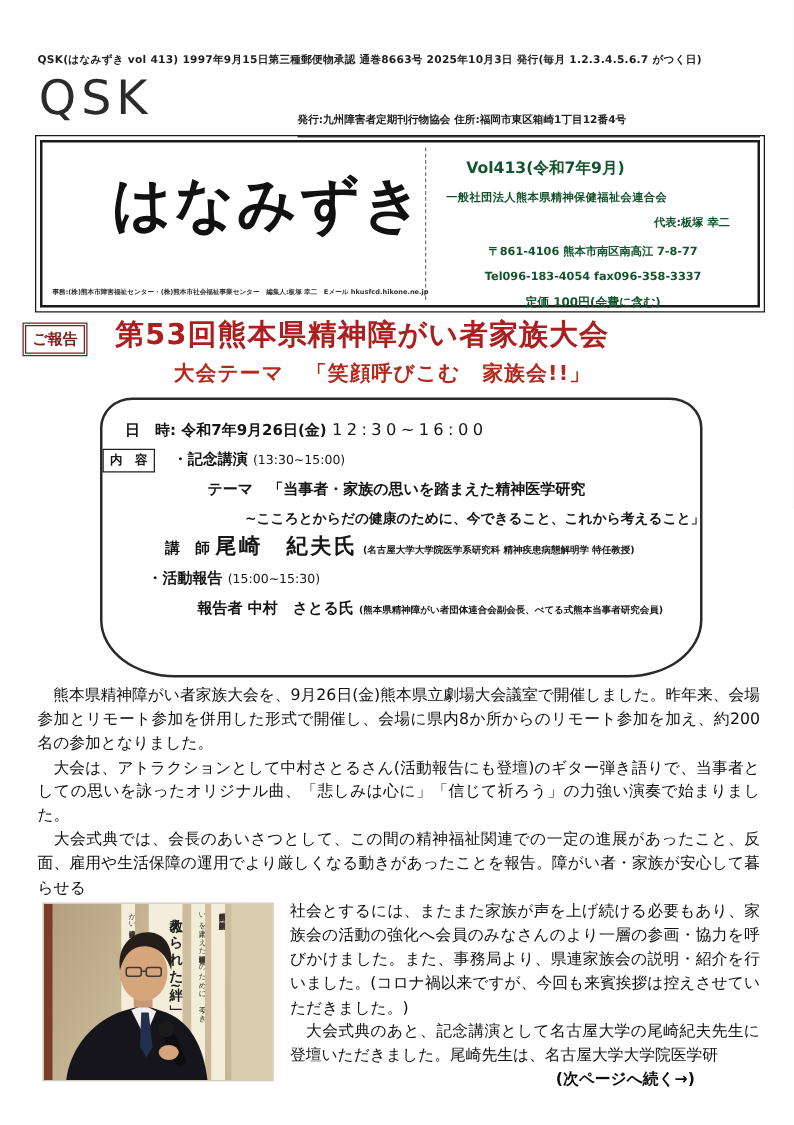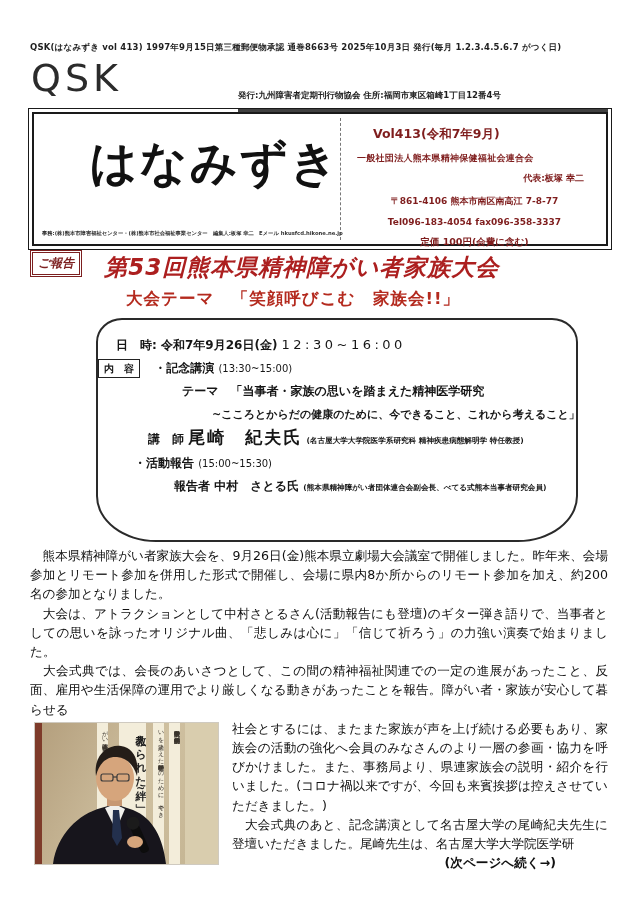--- a/index.html
+++ b/index.html
@@ -13,62 +13,62 @@
     position:absolute;left:30px;top:42px;width:578px;
     font-size:8.5px;font-weight:600;letter-spacing:.2px;color:#1f1f1f;white-space:nowrap;
   }
   .qsk-logo{
     position:absolute;left:31px;top:56px;
     font-size:38px;font-weight:400;letter-spacing:4px;color:#2b2b2b;
   }
   .publisher-line{
     position:absolute;left:238px;top:90px;width:370px;
     font-size:8.5px;font-weight:700;color:#1f1f1f;white-space:nowrap;
-    border-bottom:8px solid #404040;padding-bottom:6px;
+    border-bottom:2px solid #404040;padding-bottom:6px;
   }
   
   .masthead{
     position:absolute;left:32px;top:112px;width:572px;height:130px;
     border:2px solid #1a1a1a;outline:1px solid #1a1a1a;outline-offset:3px;
     display:flex;background:#fff;
   }
   .masthead-left{flex:1.28;position:relative;}
   .newsletter-title{
     position:absolute;left:0;right:0;top:18px;text-align:right;
     font-size:47px;font-weight:700;letter-spacing:2px;color:#111;
   }
   .masthead-footnote{
     position:absolute;left:8px;bottom:7px;width:150%;
     font-size:8px;font-weight:600;color:#333;white-space:nowrap;
     transform:scale(0.66);transform-origin:left bottom;
   }
   .masthead-divider{border-left:1px dashed #777;margin:4px 0;}
-  .masthead-right{flex:1;padding:10px 12px 6px 14px;font-weight:700;color:#7f1d1d;}
+  .masthead-right{flex:1;padding:10px 12px 6px 14px;font-weight:700;color:#14532d;}
   .mh-vol{font-size:12.5px;margin:2px 0 9px 18px;}
   .mh-org{font-size:9px;margin:0 0 7px 2px;letter-spacing:.3px;}
   .mh-rep{font-size:9px;text-align:right;margin:0 10px 10px 0;}
   .mh-postal{font-size:9px;text-align:center;margin:0 0 9px 0;}
   .mh-tel{font-size:9px;text-align:center;margin:0 0 9px 0;}
   .mh-price{font-size:9.5px;text-align:center;}
   
-  .headline-row{position:absolute;left:32px;top:252px;display:flex;align-items:flex-start;font-style:italic;}
+  .headline-row{position:absolute;left:20px;top:252px;display:flex;align-items:flex-end;}
   .report-badge{
     display:inline-block;border:1px solid #7c1f1f;outline:1px solid #7c1f1f;outline-offset:1px;
     color:#7c1f1f;font-size:12px;font-weight:700;padding:2px 5px;margin-right:24px;
   }
   .headline-title{
     font-size:23px;font-weight:800;color:#ac1f1f;letter-spacing:1px;white-space:nowrap;
   }
   .convention-theme{
-    position:absolute;left:0;top:288px;width:586px;text-align:center;
+    position:absolute;left:13px;top:288px;width:586px;text-align:center;
     font-size:16.5px;font-weight:800;color:#b42a1e;letter-spacing:1px;
   }
   
   .event-box{
-    position:absolute;left:96px;top:318px;width:482px;height:224px;
+    position:absolute;left:80px;top:318px;width:482px;height:224px;
     border:2px solid #2a2a2a;border-radius:26px 26px 60px 60px / 24px 24px 46px 46px;
     padding:13px 14px 0 18px;box-sizing:border-box;
     font-size:12px;font-weight:700;color:#161616;line-height:23px;
   }
   .ev-row{white-space:nowrap;}
   .ev-time{font-weight:500;letter-spacing:3.5px;font-size:13px;}
   .ev-light{font-weight:500;font-size:10px;}
   .content-label{
     display:inline-block;border:1px solid #222;padding:0 5px;margin-left:-18px;margin-right:10px;
     font-size:10px;line-height:17px;

